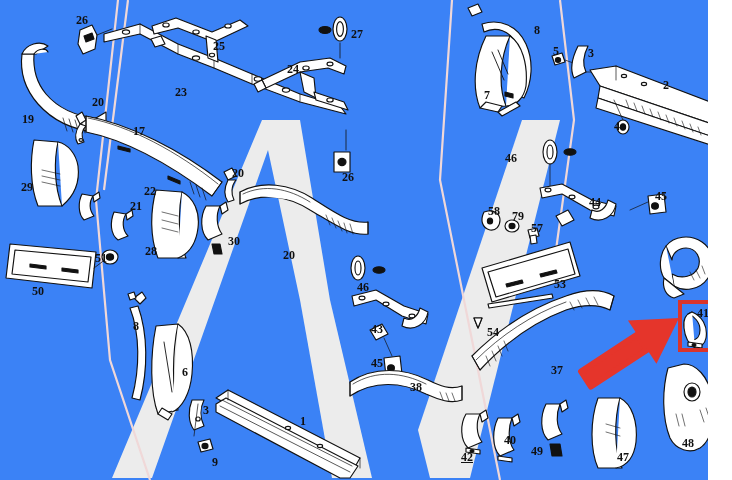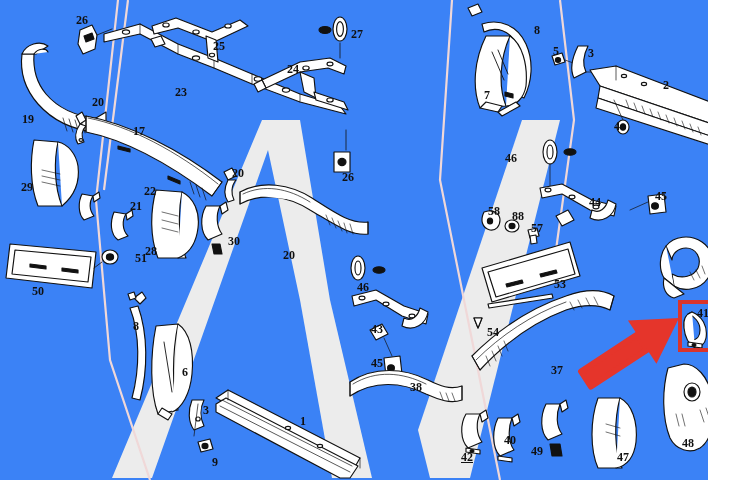--- a/index.html
+++ b/index.html
@@ -443,26 +443,26 @@
       <div class="lbl" style="left: 133px; top: 125px;">17</div>
       <div class="lbl" style="left: 342px; top: 171px;">26</div>
       <div class="lbl" style="left: 505px; top: 152px;">46</div>
       <div class="lbl" style="left: 21px; top: 181px;">29</div>
       <div class="lbl" style="left: 99px; top: 185px; margin-left: 45px;">22</div>
       <div class="lbl" style="left: 232px; top: 167px;">20</div>
       <div class="lbl" style="left: 589px; top: 196px;">44</div>
       <div class="lbl" style="left: 655px; top: 190px;">45</div>
       <div class="lbl" style="left: 130px; top: 200px;">21</div>
       <div class="lbl" style="left: 488px; top: 205px;">58</div>
-      <div class="lbl" style="left: 512px; top: 210px;">88</div>
+      <div class="lbl" style="left: 512px; top: 210px;">79</div>
       <div class="lbl" style="left: 531px; top: 222px;">57</div>
       <div class="lbl" style="left: 228px; top: 235px;">30</div>
       <div class="lbl" style="left: 145px; top: 245px;">28</div>
       <div class="lbl" style="left: 283px; top: 249px;">20</div>
-      <div class="lbl" style="left: 95px; top: 252px; margin-left: 40px;">51</div>
+      <div class="lbl" style="left: 95px; top: 252px;">51</div>
       <div class="lbl" style="left: 357px; top: 281px;">46</div>
       <div class="lbl" style="left: 554px; top: 278px;">53</div>
       <div class="lbl" style="left: 713px; top: 279px;">39</div>
       <div class="lbl" style="left: 24px; top: 285px; padding-left: 8px;">50</div>
       <div class="lbl" style="left: 697px; top: 307px;">41</div>
       <div class="lbl" style="left: 371px; top: 323px;">43</div>
       <div class="lbl" style="left: 487px; top: 326px;">54</div>
       <div class="lbl" style="left: 133px; top: 320px;">8</div>
       <div class="lbl" style="left: 371px; top: 357px;">45</div>
       <div class="lbl" style="left: 551px; top: 364px;">37</div>

